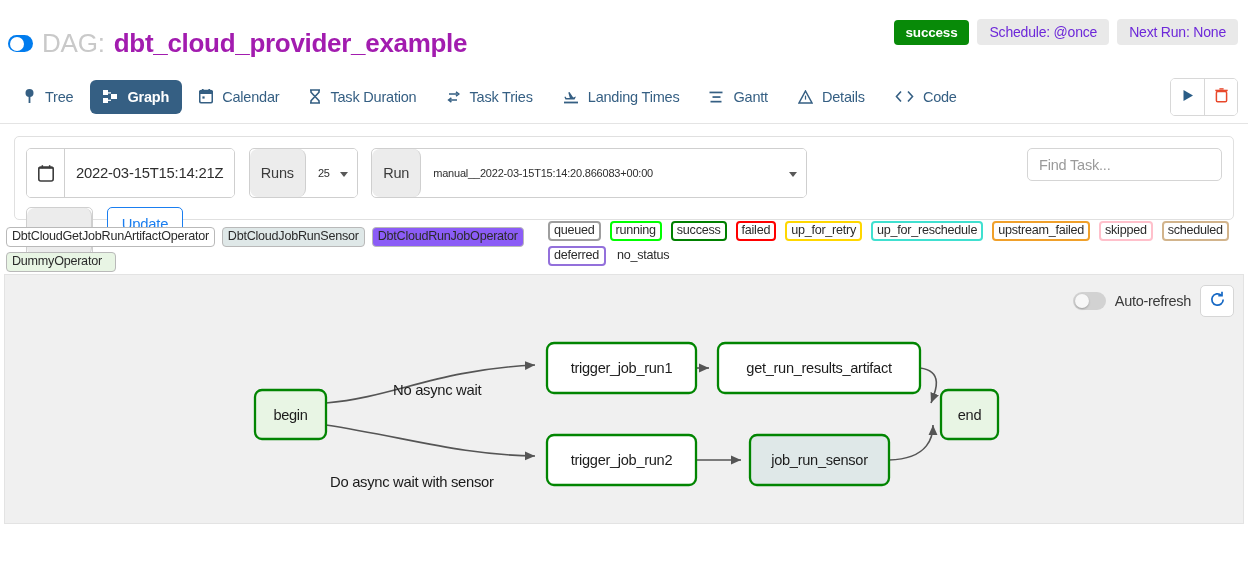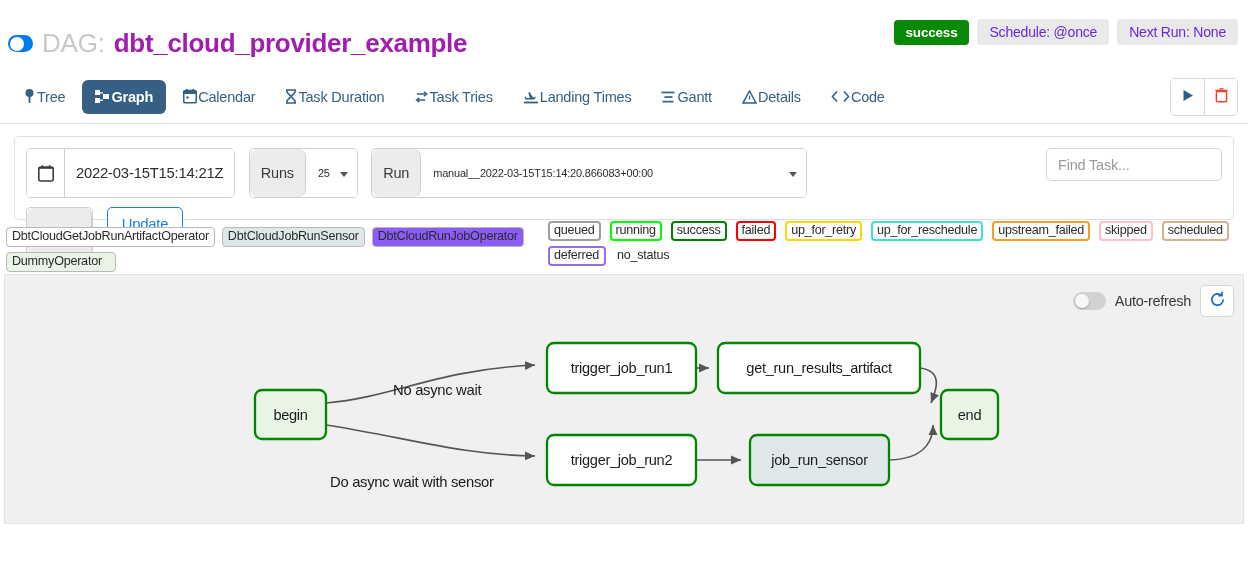--- a/index.html
+++ b/index.html
@@ -85,21 +85,21 @@
     height: 54px;
     border-bottom: 1px solid #e4e4e4;
     padding: 0 10px;
     display: flex;
     align-items: center;
   }
   .nav-tabs { display: flex; align-items: center; gap: 4px; }
   .nav-tab {
     display: flex;
     align-items: center;
-    gap: 1px;
+    gap: 9px;
     padding: 9px 13px;
     border-radius: 6px;
     color: #355f83;
     font-size: 14.5px;
     letter-spacing: -0.2px;
     cursor: pointer;
     white-space: nowrap;
   }
   .nav-tab.active {
     background: #355f83;
@@ -199,21 +199,21 @@
     background: #fff;
     font-size: 14.8px;
     letter-spacing: -0.2px;
     cursor: pointer;
     vertical-align: top;
   }
   .find-task {
     position: absolute;
     right: 11px;
     top: 11px;
-    width: 176px;
+    width: 195px;
     height: 33px;
     border: 1px solid #d5d5d5;
     border-radius: 5px;
     background: #fff;
     display: flex;
     align-items: center;
     padding: 0 11px;
     font-size: 14.5px;
     color: #9a9a9a;
     letter-spacing: -0.2px;

